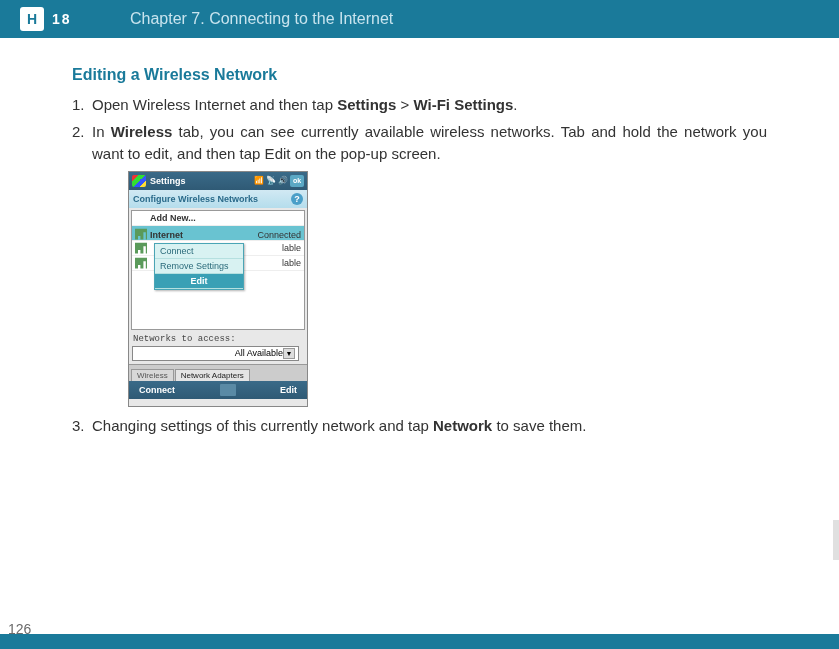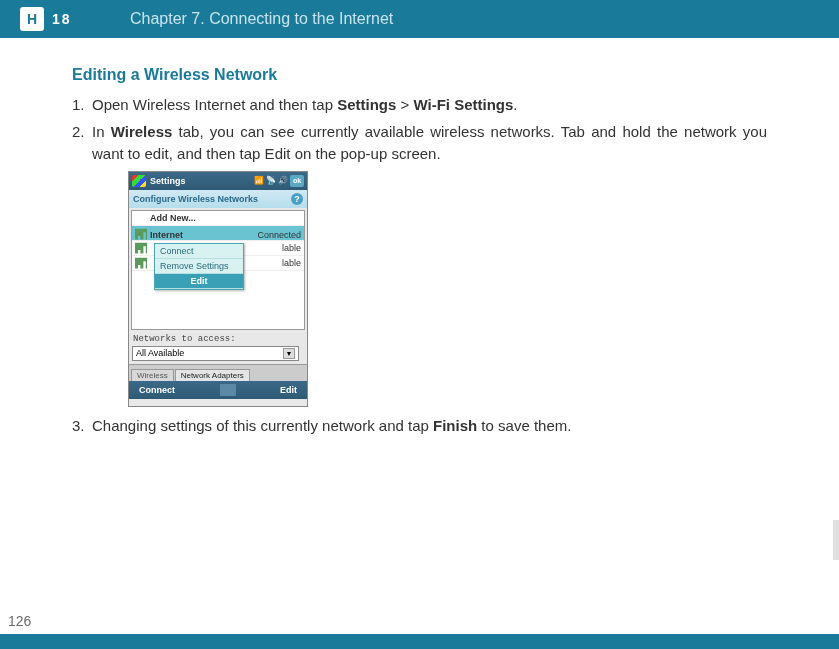--- a/index.html
+++ b/index.html
@@ -213,21 +213,21 @@
     font-size: 9px;
     font-family: Liberation Mono, monospace;
   }
   .wm-dropdown {
     margin: 0 8px 3px 3px;
     height: 15px;
     background: #fff;
     border: 1px solid #888;
     display: flex;
     align-items: center;
-    justify-content: space-between;
+    justify-content: flex-end;
     padding: 0 3px;
   }
   .wm-dd-arrow {
     width: 12px;
     height: 11px;
     background: #ddd;
     border: 1px solid #999;
     text-align: center;
     line-height: 9px;
     font-size: 7px;
@@ -264,21 +264,21 @@
     font-weight: bold;
   }
   .wm-kbd {
     width: 16px;
     height: 12px;
     background: #5a8aa5;
     border-radius: 1px;
   }
   .page-number {
     position: absolute;
-    bottom: 20px;
+    bottom: 12px;
     left: 8px;
     color: #6a6a6a;
     font-size: 14px;
   }
   .footer-bar {
     position: absolute;
     bottom: 0;
     left: 0;
     width: 100%;
     height: 15px;
@@ -378,21 +378,21 @@
         <div class="wm-kbd"></div>
         <span>Edit</span>
       </div>
     </div>
   </div>
 
   <ul class="list">
     <li>
       <span class="num">3.</span>
       <span class="text">
-        <span>Changing settings of this currently network and tap </span><b>Finish</b><span> to save them.</span>
+        <span>Changing settings of this currently network and tap </span><b>Network</b><span> to save them.</span>
       </span>
     </li>
   </ul>
 </div>
 
 <div class="right-edge"></div>
 <div class="page-number">126</div>
 <div class="footer-bar"></div>
 
 </body></html>

